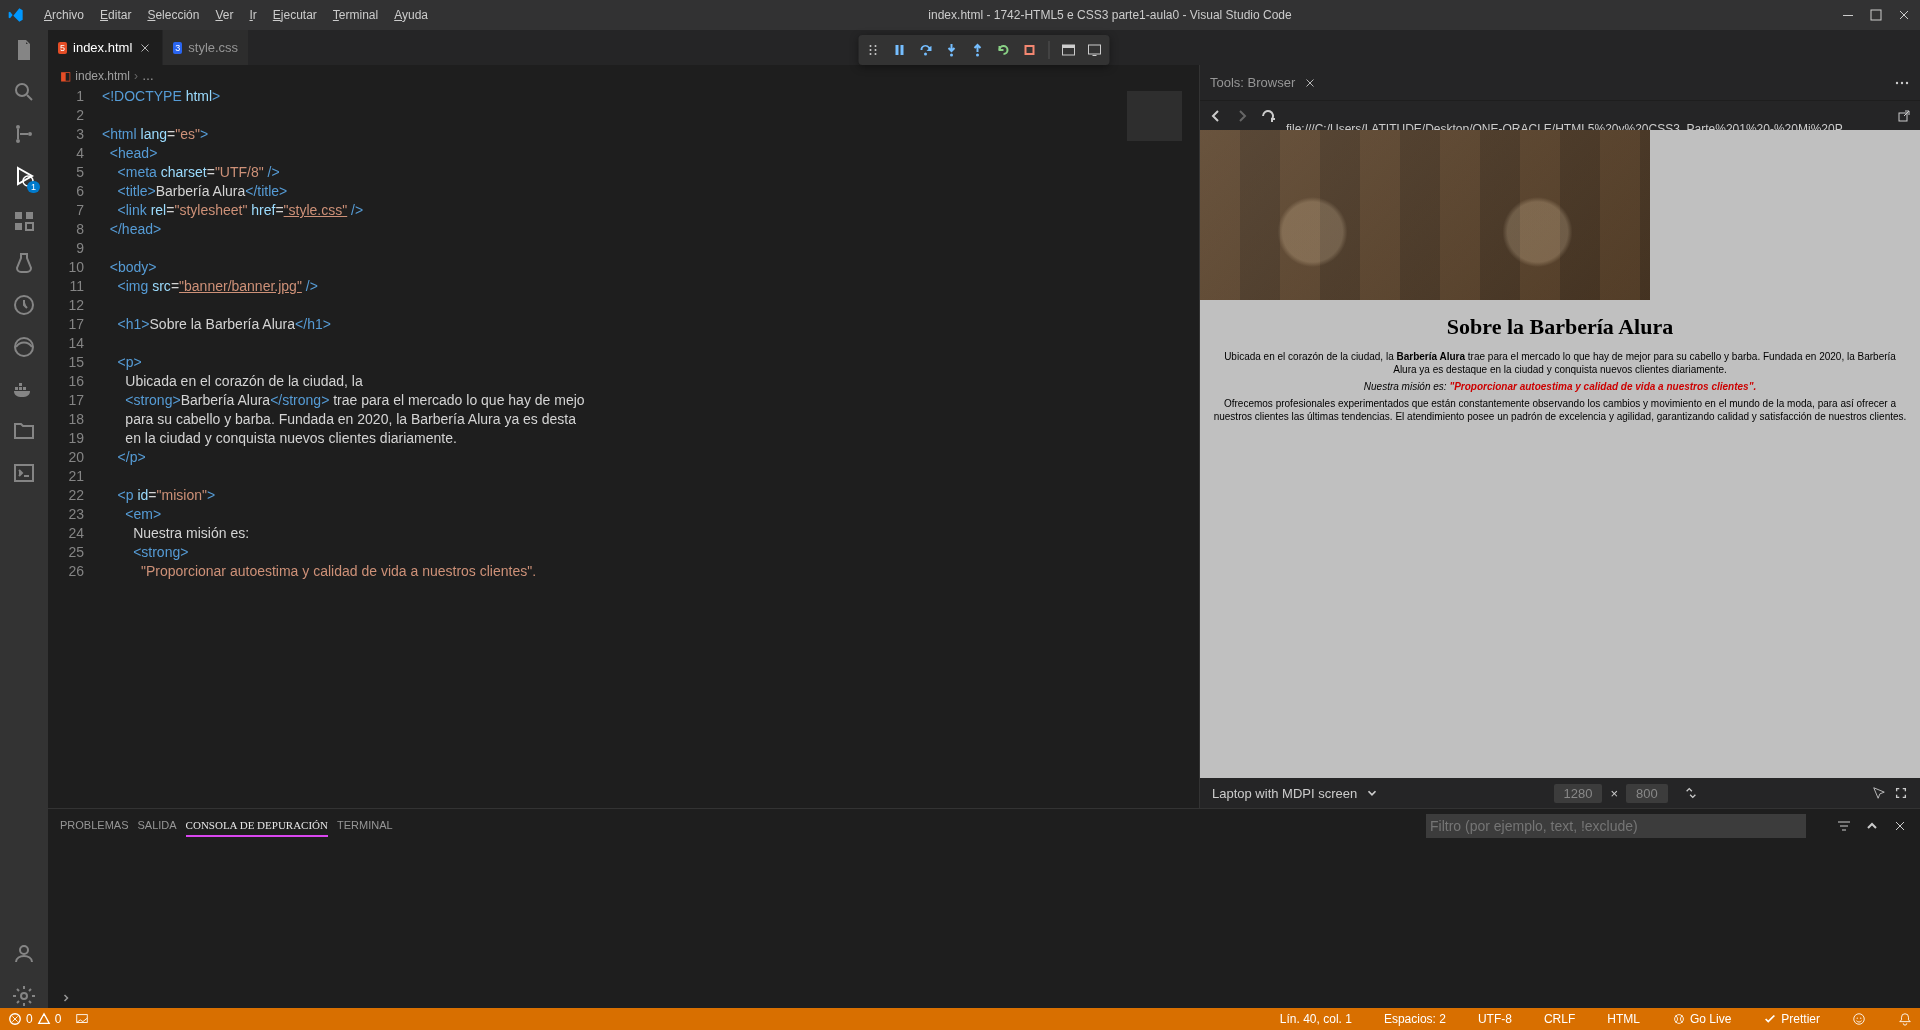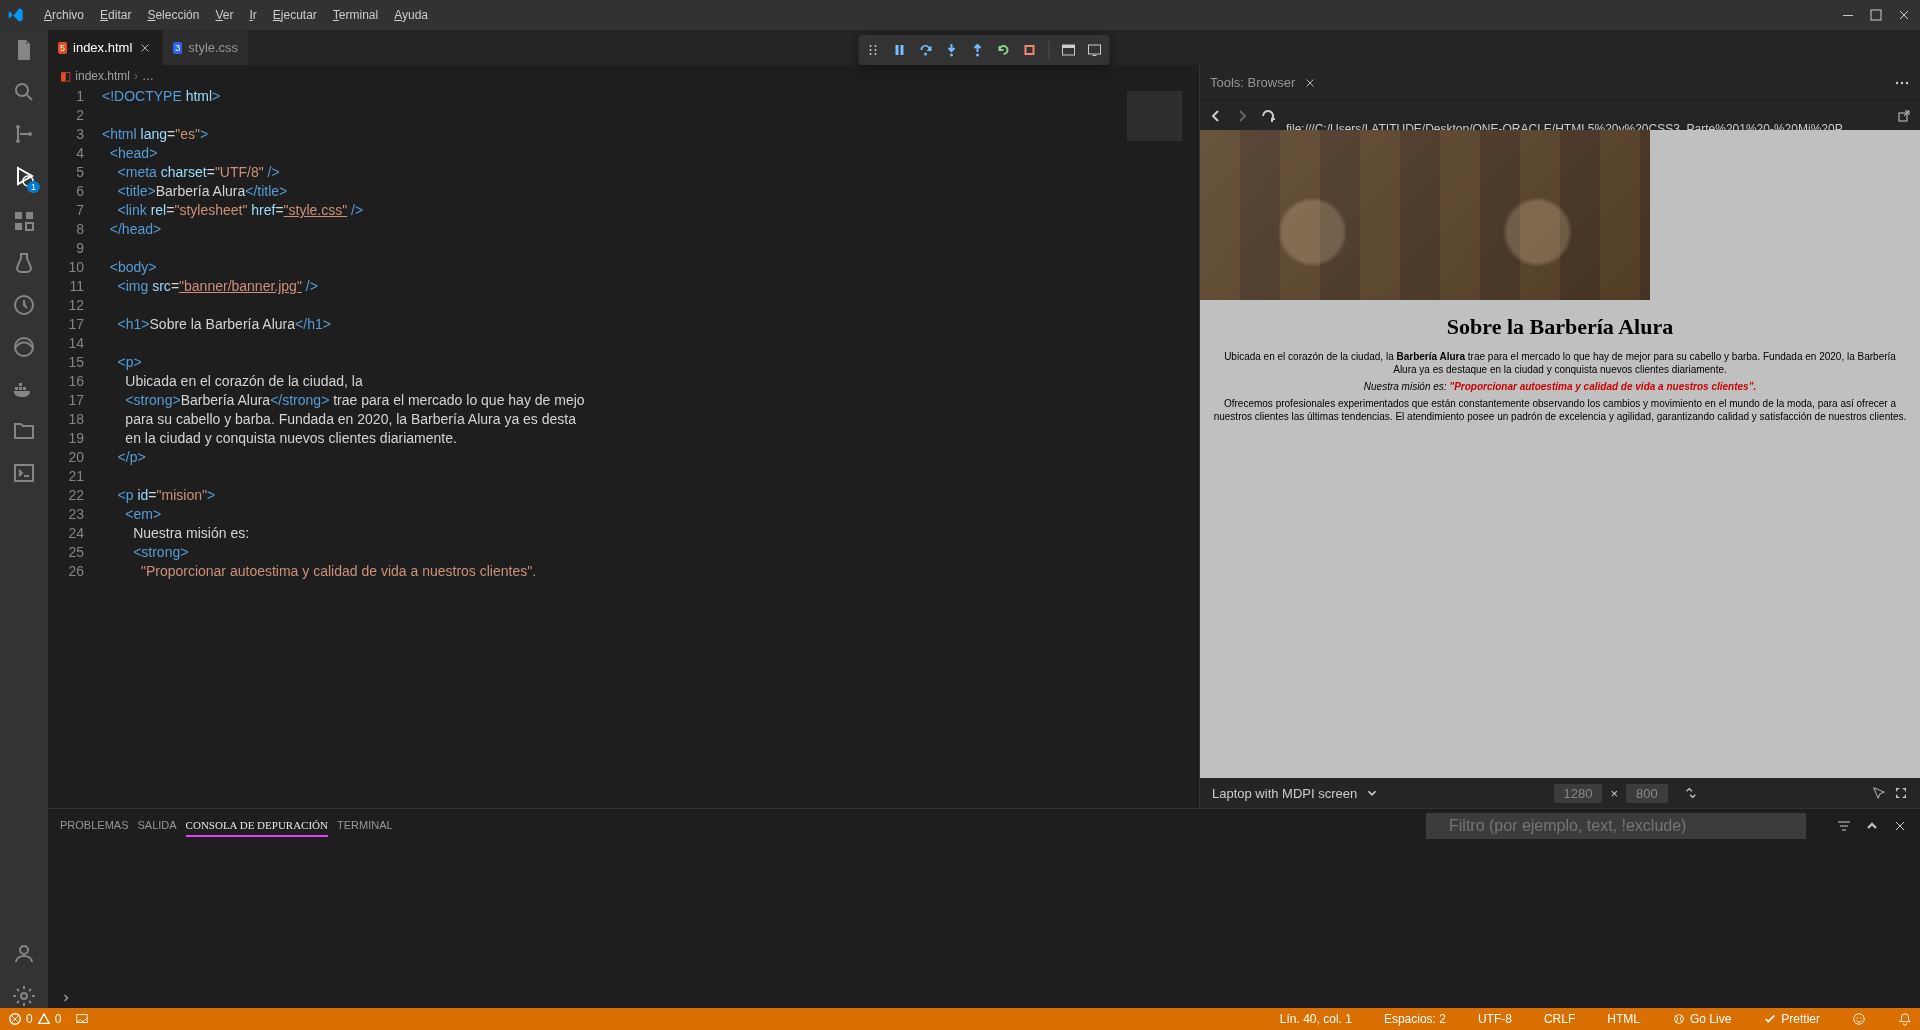--- a/index.html
+++ b/index.html
@@ -78,21 +78,21 @@
 .preview-footer { height:30px; background:#252526; display:flex; align-items:center; padding:0 12px; gap:8px; color:#cccccc; font-size:13px;}
 .preview-footer .dim-box { background:#3c3c3c; padding:2px 10px; border-radius:2px; color:#888;}
 .preview-footer svg { width:14px; height:14px; fill:#cccccc;}
 
 
 .panel { height:200px; background:#1e1e1e; border-top:1px solid #333; display:flex; flex-direction:column;}
 .panel-tabs { height:33px; display:flex; align-items:center; padding:0 12px; gap:20px; font-size:11px; color:#969696;}
 .panel-tabs .pt { cursor:pointer; padding:4px 0; }
 .panel-tabs .pt.active { color:#e7e7e7; border-bottom:2px solid #d946ef;font-family:Liberation Serif, serif;}
 .panel-tabs .filter { margin-left:auto; }
-.panel-tabs input { background:#3c3c3c; border:none; color:#cccccc; padding:4px 23px; width:380px; font-size:16px;}
+.panel-tabs input { background:#3c3c3c; border:none; color:#cccccc; padding:4px 4px; width:380px; font-size:14px;}
 .panel-tabs .pt-icons { display:flex; gap:12px; margin-left:10px;}
 .panel-tabs .pt-icons svg { width:16px; height:16px; fill:#cccccc; cursor:pointer;}
 .panel-body { flex:1; padding:4px 12px; }
 .panel-crumb { height:20px; display:flex; align-items:center; padding:0 12px; color:#969696; font-size:12px;}
 
 
 .statusbar { height:22px; background:#dd6b20; background:#f66a0a; background:#ce6400; background:#e06c00; display:flex; align-items:center; color:#fff; font-size:12px; padding:0 8px; gap:14px; }
 .statusbar { background:#dd6b00; }
 .statusbar .sb-item { display:flex; align-items:center; gap:4px; cursor:pointer;}
 .statusbar .right { margin-left:auto; display:flex; gap:32px; align-items:center;}
@@ -108,20 +108,21 @@
   <div id="menu-items" style="display:flex">
       <div class="menu-item"><span class="u">A</span>rchivo</div>
       <div class="menu-item"><span class="u">E</span>ditar</div>
       <div class="menu-item"><span class="u">S</span>elección</div>
       <div class="menu-item"><span class="u">V</span>er</div>
       <div class="menu-item"><span class="u">I</span>r</div>
       <div class="menu-item"><span class="u">E</span>jecutar</div>
       <div class="menu-item"><span class="u">T</span>erminal</div>
       <div class="menu-item"><span class="u">A</span>yuda</div>
     </div>
+  <div class="title">index.html - 1742-HTML5 e CSS3 parte1-aula0 - Visual Studio Code</div>
   <div class="layout-icons">
     <svg viewBox="0 0 16 16">
         <rect x="1" y="2" width="14" height="12" fill="none" stroke="#ccc"></rect>
         <rect x="1" y="2" width="4" height="12" fill="#ccc"></rect>
       </svg>
     <svg viewBox="0 0 16 16">
         <rect x="1" y="2" width="14" height="12" fill="none" stroke="#ccc"></rect>
         <rect x="1" y="9" width="14" height="5" fill="#ccc"></rect>
       </svg>
     <svg viewBox="0 0 16 16">

